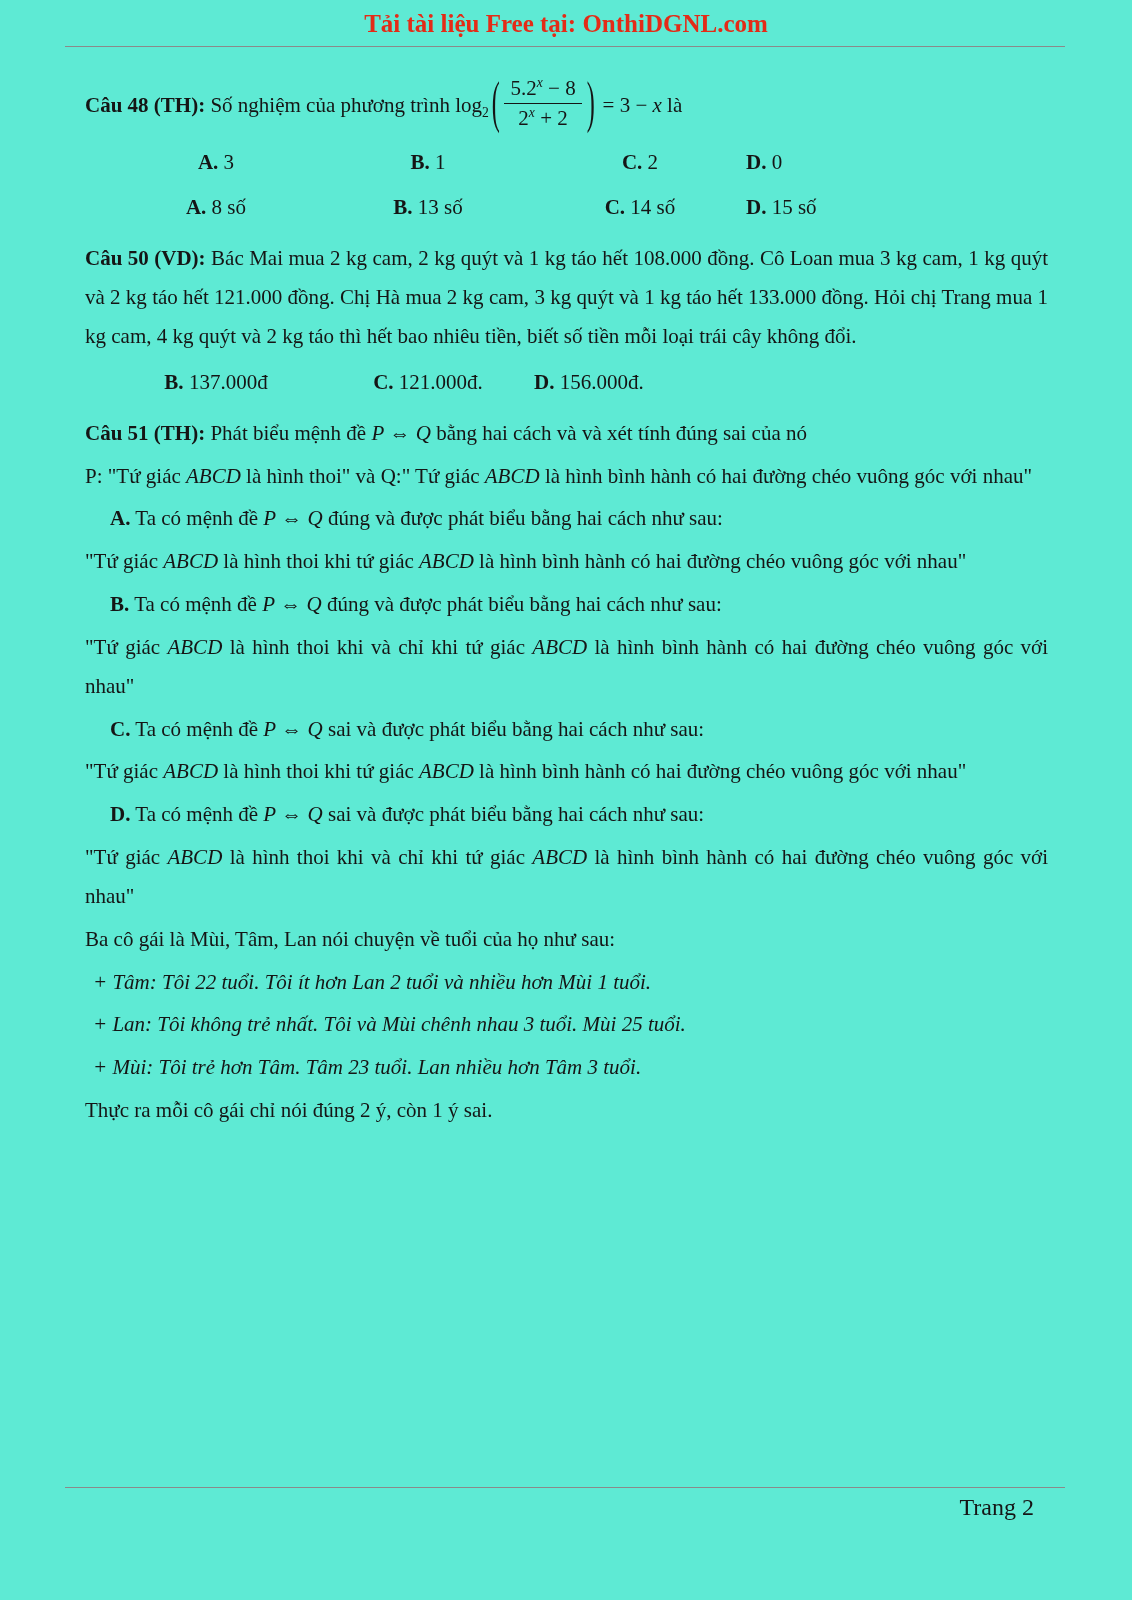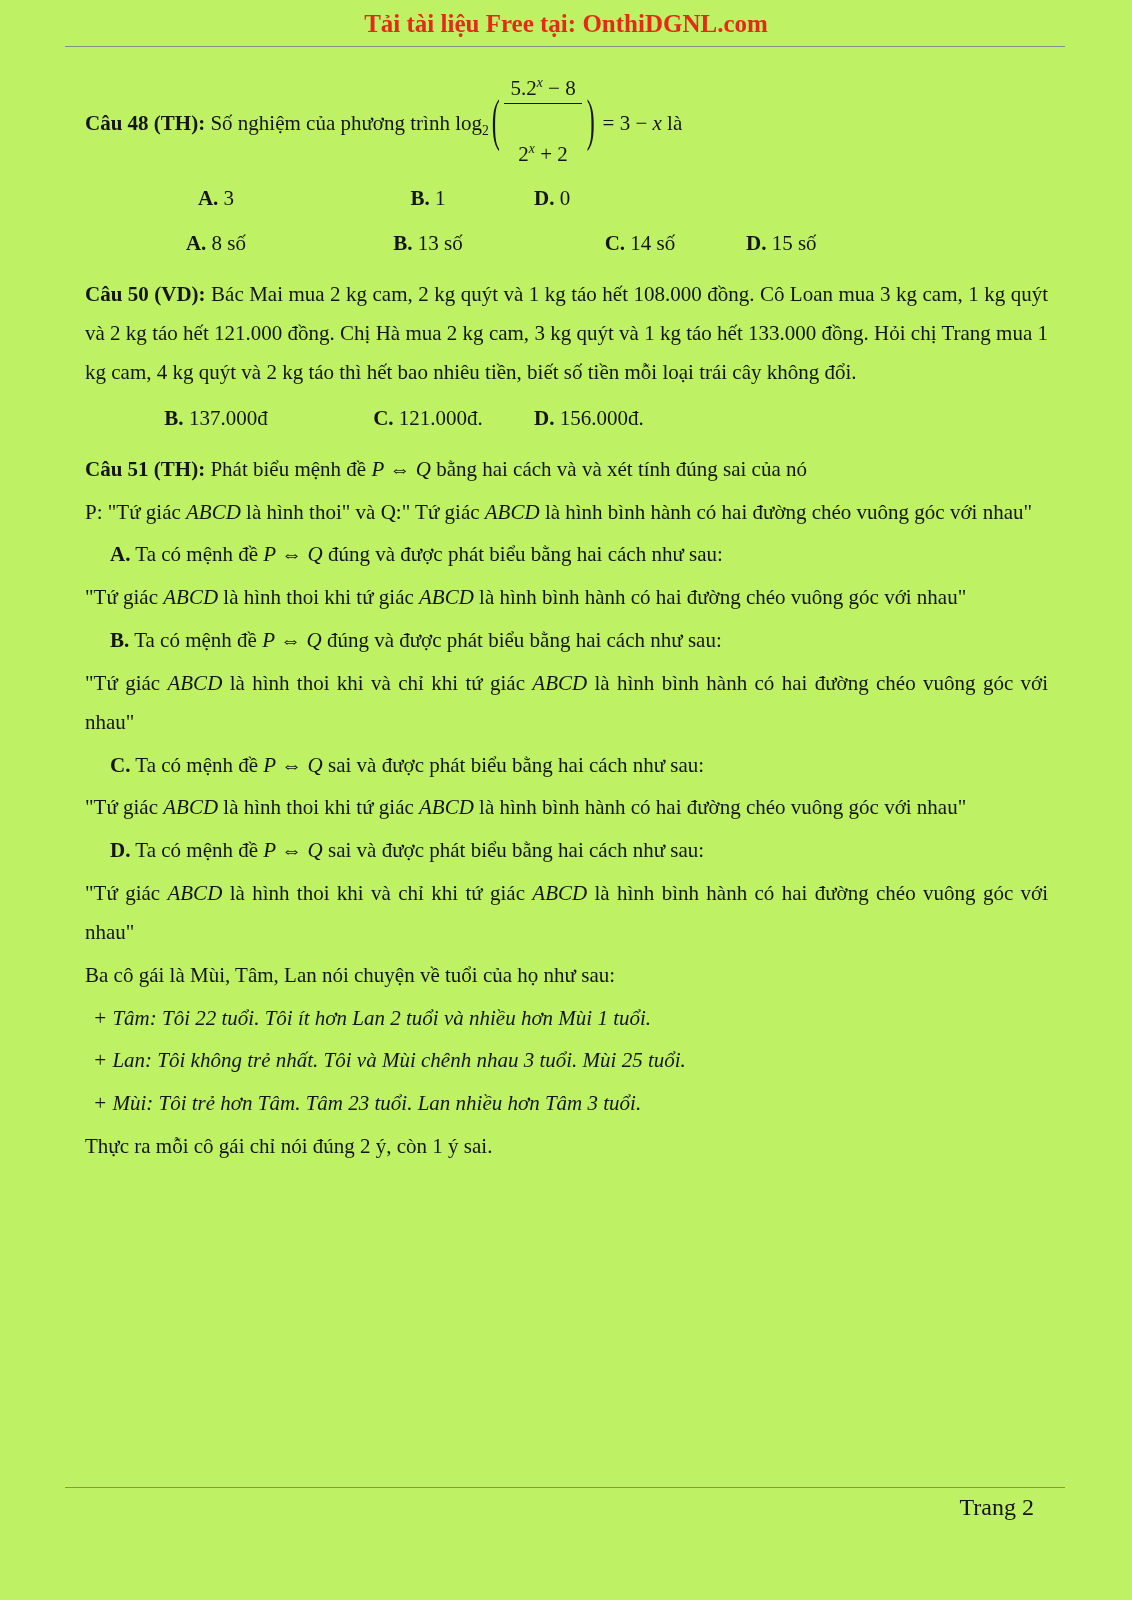--- a/index.html
+++ b/index.html
@@ -1,20 +1,20 @@
 <!DOCTYPE html>
 <html><head>
 <meta charset="utf-8">
 <style>
   html,body{margin:0;padding:0;background:#ffffff;}
   .page{
     position:relative;
     width:1132px;
     height:1600px;
-    background:#bef264;
+    background:#5eead4;
     font-family:"Liberation Serif","DejaVu Serif",serif;
     font-size:21px;
     color:#151515;
     overflow:hidden;
   }
   .doc-header{
     position:absolute;
     top:10px;left:0;right:0;
     text-align:center;
     font-weight:bold;
@@ -47,21 +47,21 @@
   .frac{
     display:inline-block;
     vertical-align:middle;
     text-align:center;
     line-height:1.3;
     margin:0 2px;
     position:relative;
     top:-3px;
   }
   .frac .num{display:block;border-bottom:1.4px solid #151515;padding:0 6px 1px;}
-  .frac .den{display:block;padding:1px 6px 0;margin-top:36px;}
+  .frac .den{display:block;padding:1px 6px 0;}
   .bigp{
     display:inline-block;
     transform:scaleY(2.5) scaleX(1.05);
     font-size:23px;
     vertical-align:middle;
     margin:0 3px;
     position:relative;
     top:-3px;
     font-weight:300;
   }
@@ -77,20 +77,21 @@
 
 <div class="page">
   <div class="doc-header" style="color: rgb(228, 43, 23);">Tải tài liệu Free tại: OnthiDGNL.com</div>
   <div class="rule rule-top"></div>
 
   <div class="doc-body">
       <div class="blk stem"><span class="b">Câu 48 (TH):</span><span> Số nghiệm của phương trình </span><span>log</span><sub>2</sub><span class="bigp">(</span><span class="frac"><span class="num"><span>5.2</span><sup class="i">x</sup><span> − 8</span></span><span class="den"><span>2</span><sup class="i">x</sup><span> + 2</span></span></span><span class="bigp">)</span><span> = 3 − </span><span class="i">x</span><span>  là</span></div>
       <div class="opts blk">
         <span class="opt"><span class="b">A.</span><span> 3</span></span>
         <span class="opt"><span class="b">B.</span><span> 1</span></span>
+        <span class="opt"><span class="b">C.</span><span> 2</span></span>
         <span class="opt"><span class="b">D.</span><span> 0</span></span>
       </div>
       <div class="opts blk">
         <span class="opt"><span class="b">A.</span><span> 8 số</span></span>
         <span class="opt"><span class="b">B.</span><span> 13 số</span></span>
         <span class="opt"><span class="b">C.</span><span> 14 số</span></span>
         <span class="opt"><span class="b">D.</span><span> 15 số</span></span>
       </div>
       <div class="blk just stem"><span class="b">Câu 50 (VD):</span><span> Bác Mai mua 2 kg cam, 2 kg quýt và 1 kg táo hết 108.000 đồng. Cô Loan mua 3 kg cam, 1 kg quýt và 2 kg táo hết 121.000 đồng. Chị Hà mua 2 kg cam, 3 kg quýt và 1 kg táo hết 133.000 đồng. Hỏi chị Trang mua 1 kg cam, 4 kg quýt và 2 kg táo thì hết bao nhiêu tiền, biết số tiền mỗi loại trái cây không đổi.</span></div>
       <div class="opts blk">

